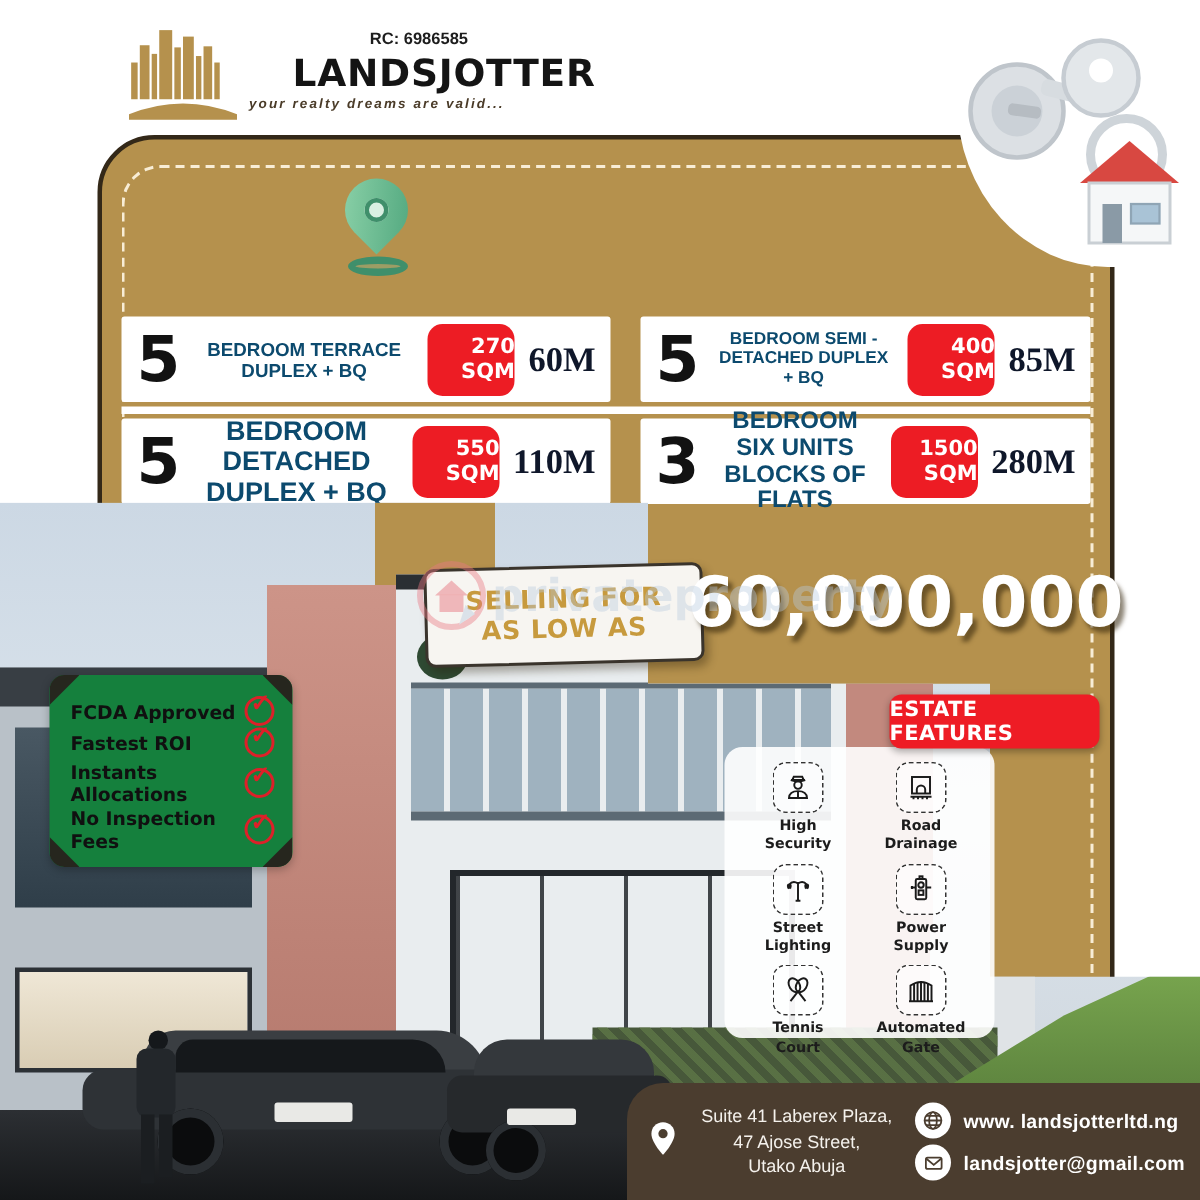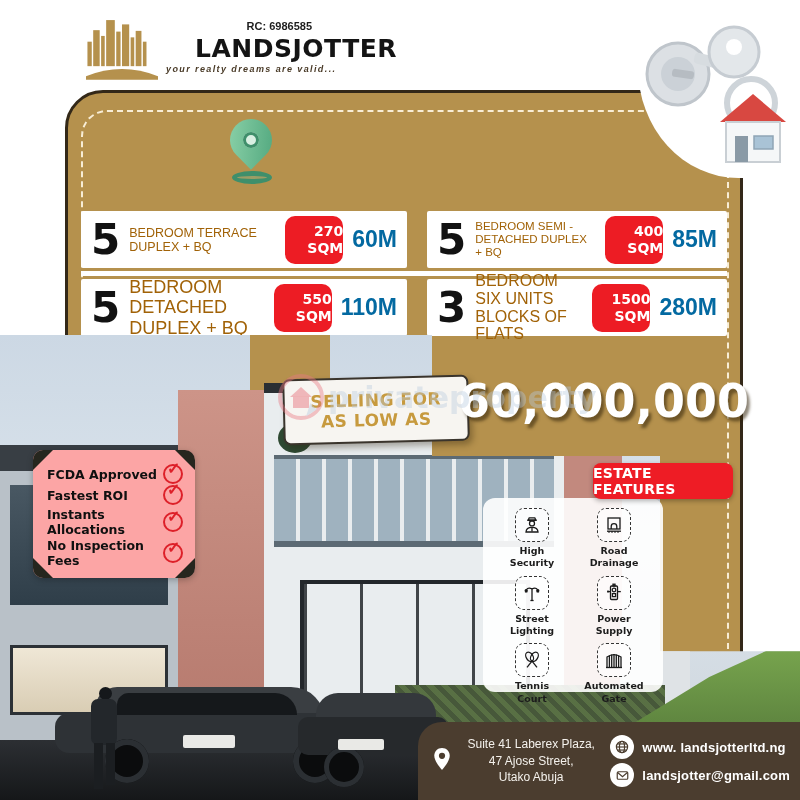--- a/index.html
+++ b/index.html
@@ -28,25 +28,25 @@
             border-radius:50% 50% 50% 0;transform:rotate(-45deg);}
   .pin-hole{position:absolute;left:13px;top:13px;width:16px;height:16px;border-radius:50%;
             background:#d9efe2;box-shadow:inset 0 0 0 3px #3f8f6b;}
   .pin-base{position:absolute;left:2px;top:52px;width:40px;height:13px;border-radius:50%;
             border:5px solid #3f8f6b;box-sizing:border-box;background:rgba(110,180,145,.35);}
 
   
   .cell{background:#ffffff;display:flex;align-items:center;gap:9px;padding:0 10px;
         box-sizing:border-box;height:57px;border-radius:2px;}
   .cell-num{font-family:"DejaVu Sans",sans-serif;font-weight:bold;font-size:42px;color:#121212;line-height:1;}
-  .cell-desc{font-weight:normal;color:#a16207;line-height:1.12;flex:1;}
+  .cell-desc{font-weight:bold;color:#0c4a6e;line-height:1.12;flex:1;text-align:center;}
   .sqm-badge{background:#ed1c24;border-radius:10px;color:#fff;min-width:58px;height:48px;
              display:flex;flex-direction:column;align-items:flex-end;justify-content:center;
              font-weight:bold;font-size:14px;line-height:1.15;font-family:"DejaVu Sans",sans-serif;}
-  .cell-price{font-family:Liberation Sans, sans-serif;font-weight:bold;font-size:23px;color:#0369a1;}
+  .cell-price{font-family:Liberation Serif, serif;font-weight:bold;font-size:23px;color:#0f172a;}
 
   
   .scene{left:0;top:335px;width:800px;height:465px;z-index:2;
          background:linear-gradient(180deg,#ccd8e4 0%,#dbe4ec 45%,#ccd3da 100%);
          clip-path:polygon(0 0,54% 0,54% 26%,82.5% 26%,82.5% 68%,100% 68%,100% 100%,0 100%);}
   .glass{background:linear-gradient(180deg,#495863,#2f3e49);}
 
   
   .ribbon{left:283px;top:377px;width:182px;height:62px;background:#f7f5f1;z-index:5;
           border:2px solid #3a342c;border-radius:7px;transform:rotate(-1.5deg);
@@ -64,21 +64,21 @@
             border-left:11px solid transparent;border-right:11px solid transparent;
             border-bottom:10px solid rgba(230,110,120,.9);}
   .wm-house2{position:absolute;left:11px;top:18px;width:16px;height:12px;background:rgba(230,110,120,.9);}
   .wm-cursor{position:absolute;left:26px;top:26px;width:0;height:0;
              border-left:8px solid rgba(190,205,225,.95);border-top:4px solid transparent;
              border-bottom:10px solid transparent;transform:rotate(18deg);}
   .wm-text{font-family:"DejaVu Sans",sans-serif;font-weight:bold;font-size:30px;
            color:rgba(185,202,222,.8);letter-spacing:0;}
 
   
-  .checklist{left:33px;top:450px;width:162px;height:128px;background:#fca5a5;border-radius:10px;
+  .checklist{left:33px;top:450px;width:162px;height:128px;background:#15803d;border-radius:10px;
              z-index:4;padding:14px 12px 10px 14px;box-sizing:border-box;
              display:flex;flex-direction:column;justify-content:space-between;
              box-shadow:0 2px 6px rgba(0,0,0,.25);}
   .chk-row{display:flex;align-items:center;justify-content:space-between;}
   .chk-label{font-size:12.5px;font-weight:bold;color:#101010;font-family:"DejaVu Sans",sans-serif;}
   .check{width:16px;height:16px;border:2.6px solid #dd2029;border-radius:50%;position:relative;flex:none;}
   .check::after{content:"\2713";position:absolute;left:2px;top:-7px;font-size:16px;
                 font-weight:bold;color:#dd2029;}
   .corner{position:absolute;width:20px;height:20px;background:#26261e;}
 

